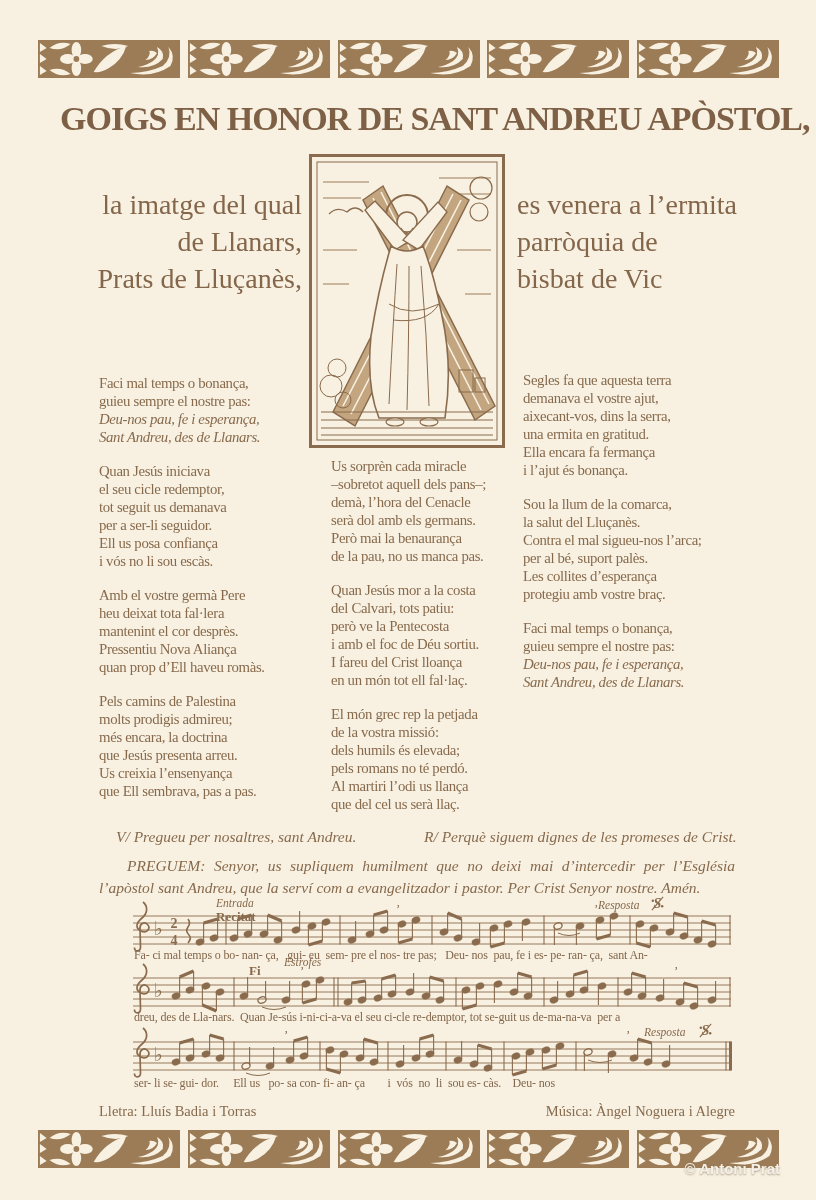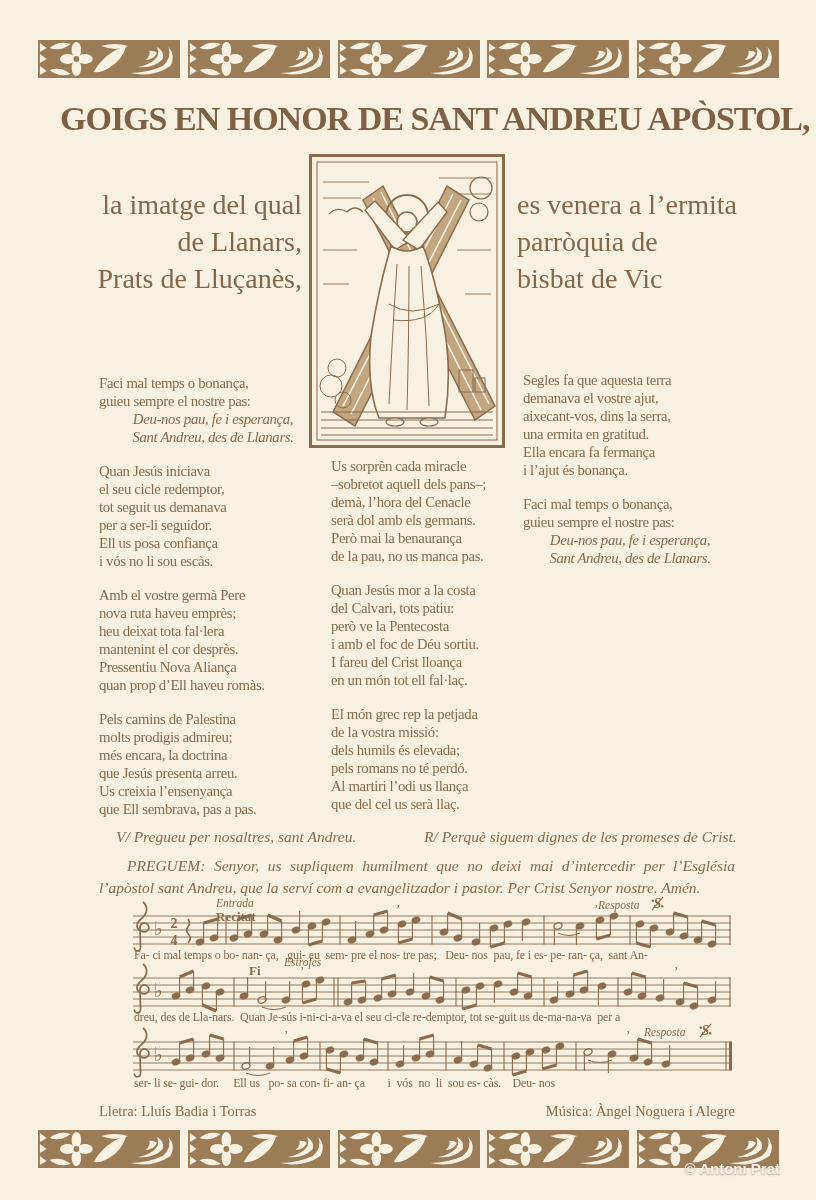--- a/index.html
+++ b/index.html
@@ -13,21 +13,21 @@
   .tileH{width:142px;height:38px;display:block;}
   .tileV{width:40px;height:109px;display:block;}
   
   .title{left:60px;top:100px;width:696px;text-align:center;font-size:34px;font-weight:bold;
          letter-spacing:-1px;color:#7d6045;white-space:nowrap;}
   .sub{font-size:28px;line-height:37px;color:#84664a;}
   .sub-left{left:88px;top:186px;width:214px;text-align:right;}
   .sub-right{left:517px;top:186px;width:220px;text-align:left;}
   .verse{font-size:14.8px;line-height:18px;letter-spacing:-0.35px;}
   .stanza{margin-bottom:16px;}
-  .it{font-style:italic;text-align:center;}
+  .it{font-style:italic;}
   .versicle{top:828px;font-size:15.5px;font-style:italic;}
   .prayer{left:99px;top:855px;width:636px;font-size:15.5px;font-style:italic;
           line-height:22px;text-align:justify;text-indent:28px;}
   .lab-i{font-size:11.5px;font-style:italic;}
   .lab-b{font-size:13px;font-weight:bold;}
   .lyr{left:134px;width:620px;font-size:12px;letter-spacing:-0.15px;white-space:pre;color:#83664a;}
   .credit{top:1103px;font-size:14.5px;}
   .copyright{left:630px;top:1160px;width:150px;text-align:right;
              font-family:"Liberation Sans",sans-serif;font-size:15px;font-weight:bold;
              color:#f4f0e8;text-shadow:0 1px 2px rgba(110,90,60,.55);}
@@ -242,21 +242,20 @@
     <div class="stanza">
         <div>Quan Jesús iniciava</div>
         <div>el seu cicle redemptor,</div>
         <div>tot seguit us demanava</div>
         <div>per a ser-li seguidor.</div>
         <div>Ell us posa confiança</div>
         <div>i vós no li sou escàs.</div>
       </div>
     <div class="stanza">
         <div>Amb el vostre germà Pere</div>
-        <div>nova ruta haveu emprès;</div>
         <div>heu deixat tota fal·lera</div>
         <div>mantenint el cor desprès.</div>
         <div>Pressentiu Nova Aliança</div>
         <div>quan prop d’Ell haveu romàs.</div>
       </div>
     <div class="stanza">
         <div>Pels camins de Palestina</div>
         <div>molts prodigis admireu;</div>
         <div>més encara, la doctrina</div>
         <div>que Jesús presenta arreu.</div>
@@ -291,20 +290,28 @@
       </div>
   </div>
   <div class="abs verse" style="left:523px;top:371px;width:214px;">
     <div class="stanza">
         <div>Segles fa que aquesta terra</div>
         <div>demanava el vostre ajut,</div>
         <div>aixecant-vos, dins la serra,</div>
         <div>una ermita en gratitud.</div>
         <div>Ella encara fa fermança</div>
         <div>i l’ajut és bonança.</div>
+      </div>
+    <div class="stanza">
+        <div>Sou la llum de la comarca,</div>
+        <div>la salut del Lluçanès.</div>
+        <div>Contra el mal sigueu-nos l’arca;</div>
+        <div>per al bé, suport palès.</div>
+        <div>Les collites d’esperança</div>
+        <div>protegiu amb vostre braç.</div>
       </div>
     <div class="stanza">
         <div>Faci mal temps o bonança,</div>
         <div>guieu sempre el nostre pas:</div>
         <div class="it">Deu-nos pau, fe i esperança,</div>
         <div class="it">Sant Andreu, des de Llanars.</div>
       </div>
   </div>
 
   <div class="abs versicle" style="left:116px;text-align:right;">V/ Pregueu per nosaltres, sant Andreu.</div>

